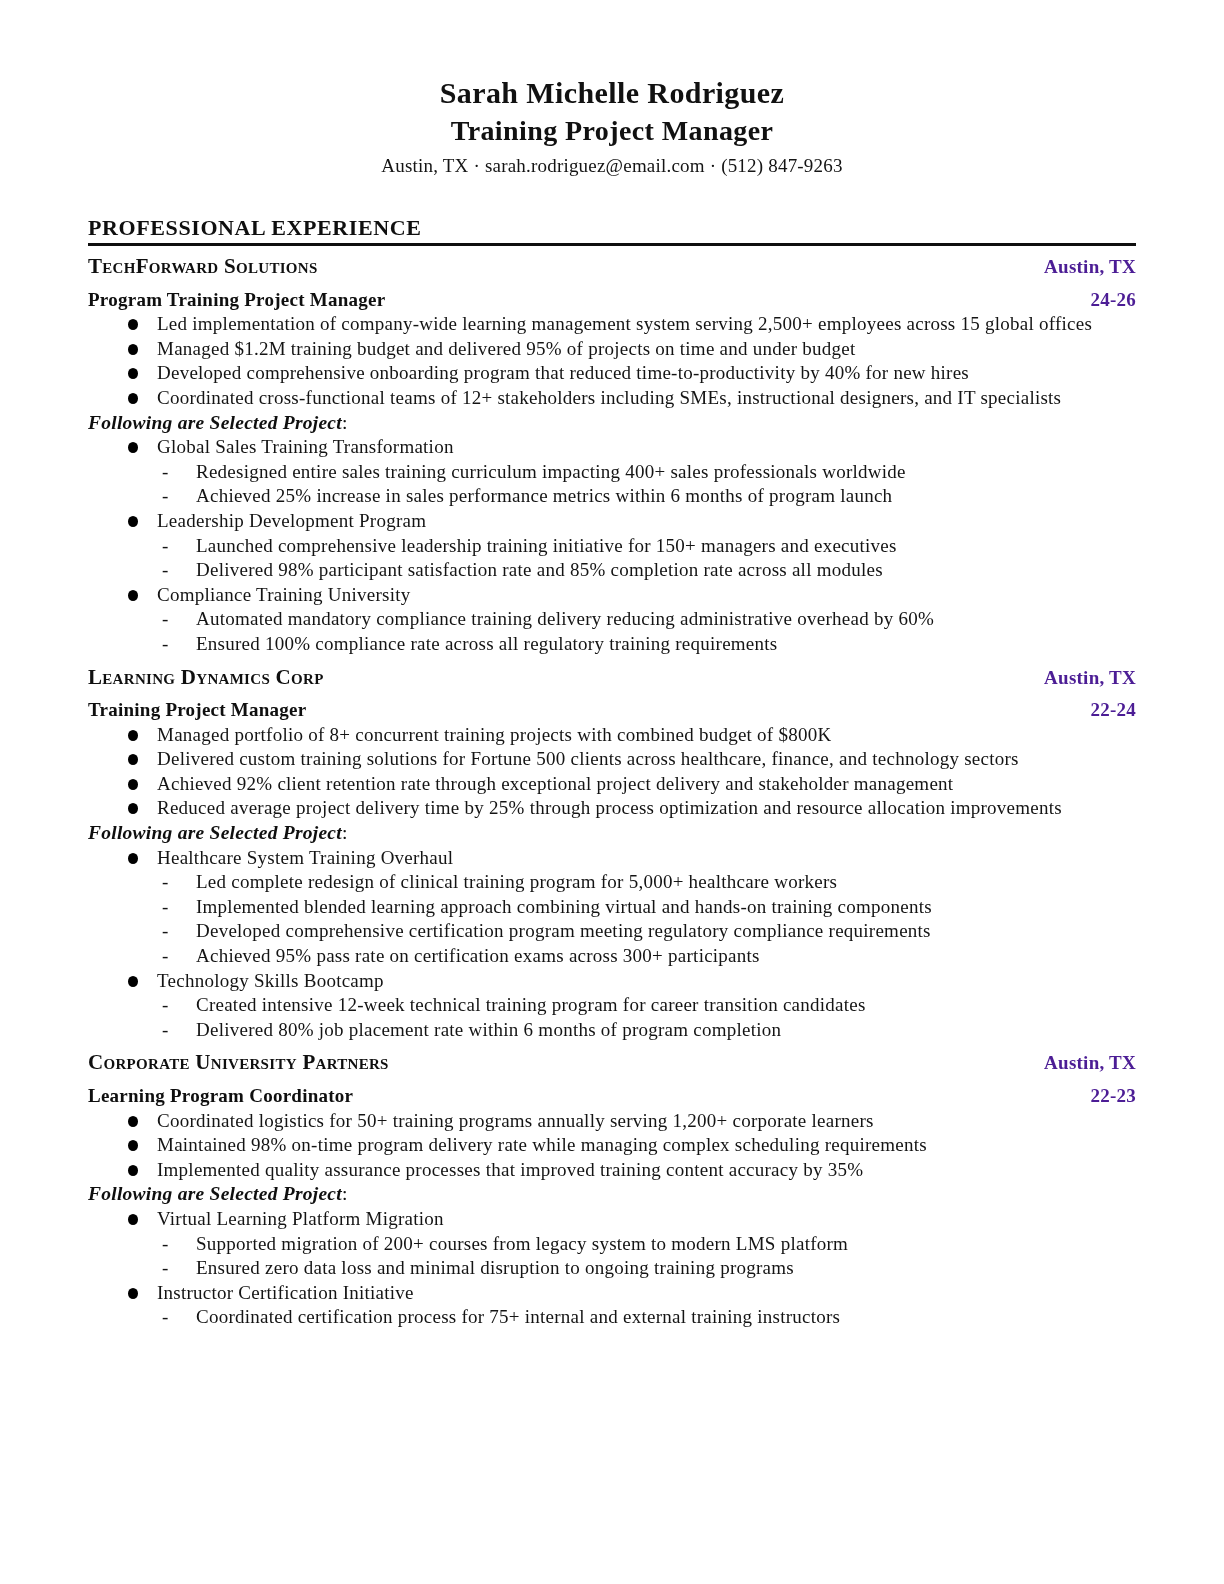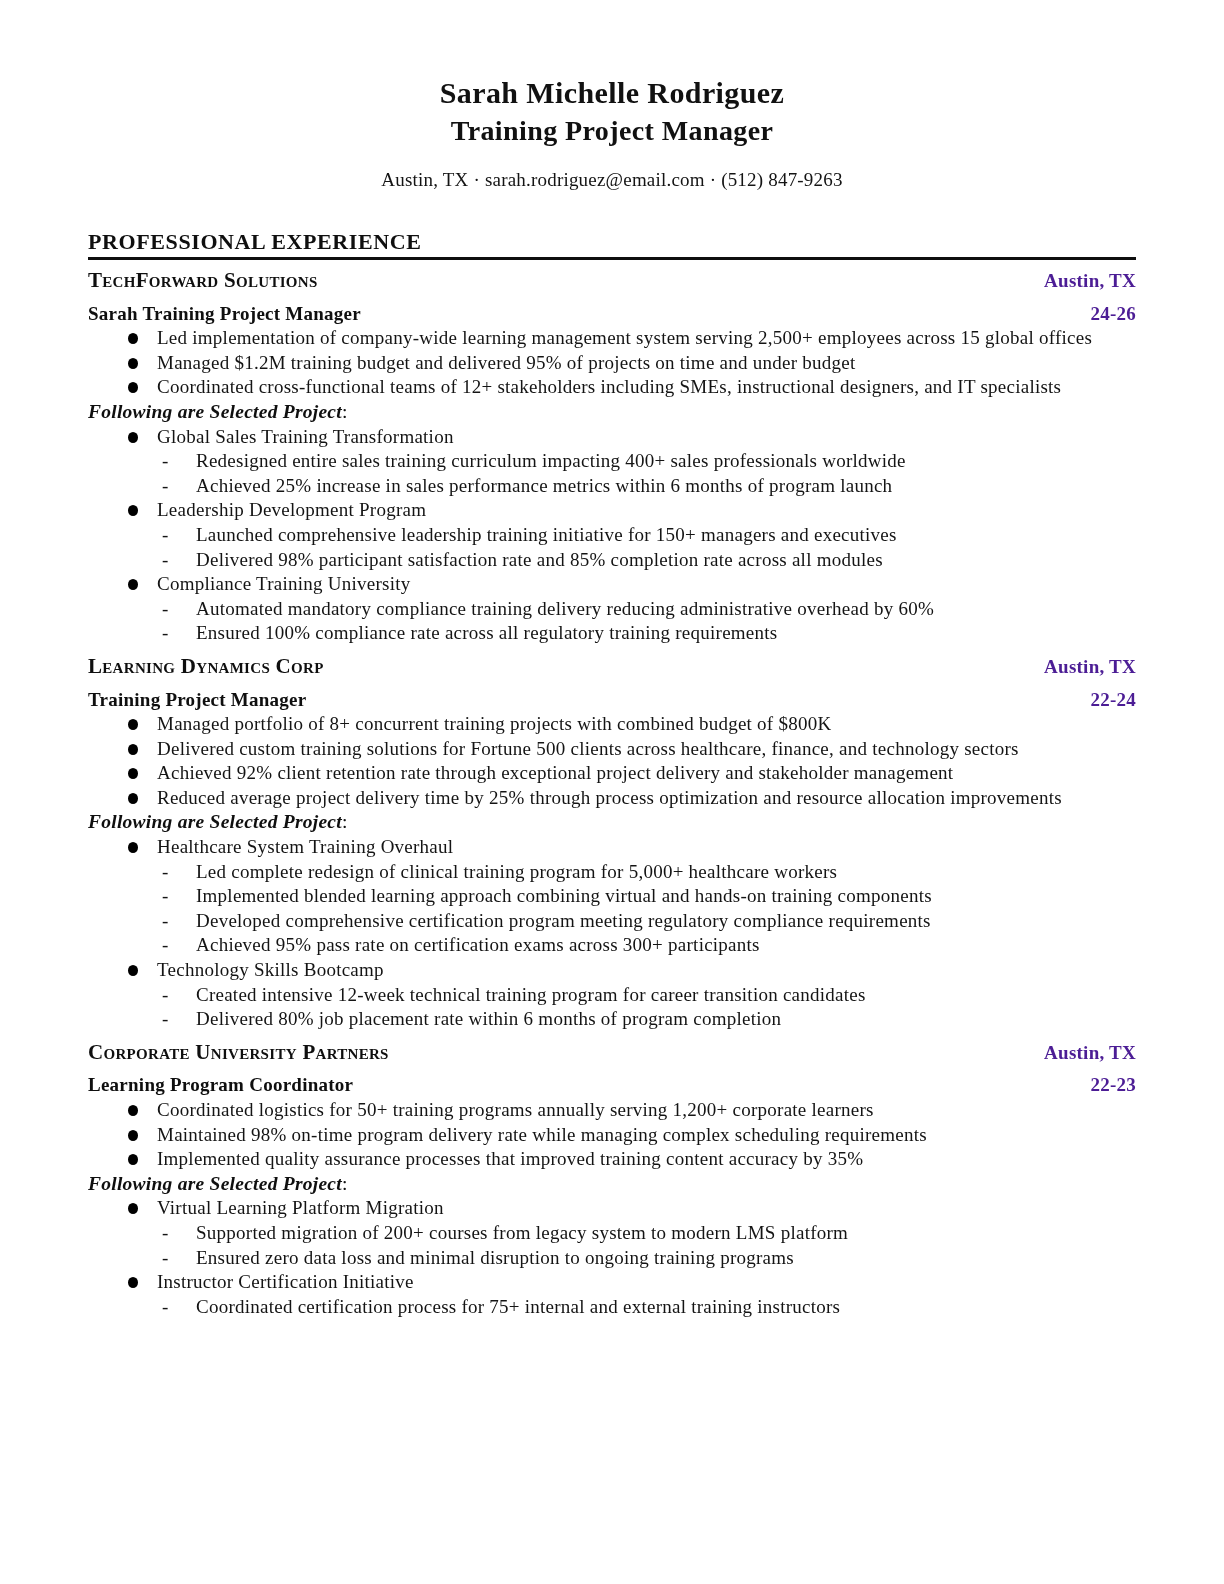--- a/index.html
+++ b/index.html
@@ -18,21 +18,21 @@
   .res-header { text-align: center; margin-bottom: 36px; }
   .person-name {
     margin: 0; font-size: 30px; font-weight: 700; line-height: 38px;
     letter-spacing: 0.4px; color: #111;
   }
   .person-title {
     margin: 0; font-size: 28px; font-weight: 700; line-height: 37px;
     letter-spacing: 0.4px; color: #111;
   }
   .contact-line {
-    margin-top: 18px; font-size: 19px; line-height: 25px; letter-spacing: 0.2px;
+    margin-top: 4px; font-size: 19px; line-height: 25px; letter-spacing: 0.2px;
   }
   
   .section-heading {
     margin: 0; font-size: 22px; font-weight: 800; line-height: 27px;
     letter-spacing: 0.6px; color: #0f0f0f;
   }
   .section-rule {
     border: none; border-top: 3px solid #0f0f0f; margin: 2px 0 4px 0;
   }
   
@@ -72,31 +72,35 @@
   <div>
     <h3 class="section-heading">PROFESSIONAL EXPERIENCE</h3>
     <hr class="section-rule">
 
     <div class="job">
       <div class="job-row">
         <span class="company">TechForward Solutions</span>
         <span class="job-loc">Austin, TX</span>
       </div>
       <div class="job-row">
-        <span class="job-role">Sarah Training Project Manager</span>
+        <span class="job-role">Program Training Project Manager</span>
         <span class="job-dates">24-26</span>
       </div>
       <ul class="bullets">
         <li class="b">
             <span class="dot"></span>
             <span class="btxt">Led implementation of company-wide learning management system serving 2,500+ employees across 15 global offices</span>
           </li>
         <li class="b">
             <span class="dot"></span>
             <span class="btxt">Managed $1.2M training budget and delivered 95% of projects on time and under budget</span>
+          </li>
+        <li class="b">
+            <span class="dot"></span>
+            <span class="btxt">Developed comprehensive onboarding program that reduced time-to-productivity by 40% for new hires</span>
           </li>
         <li class="b">
             <span class="dot"></span>
             <span class="btxt">Coordinated cross-functional teams of 12+ stakeholders including SMEs, instructional designers, and IT specialists</span>
           </li>
       </ul>
       <div class="sel-heading"><span>Following are Selected Project</span><span class="sel-colon">:</span></div>
       <ul class="bullets">
         <li class="b">
             <span class="dot"></span>

